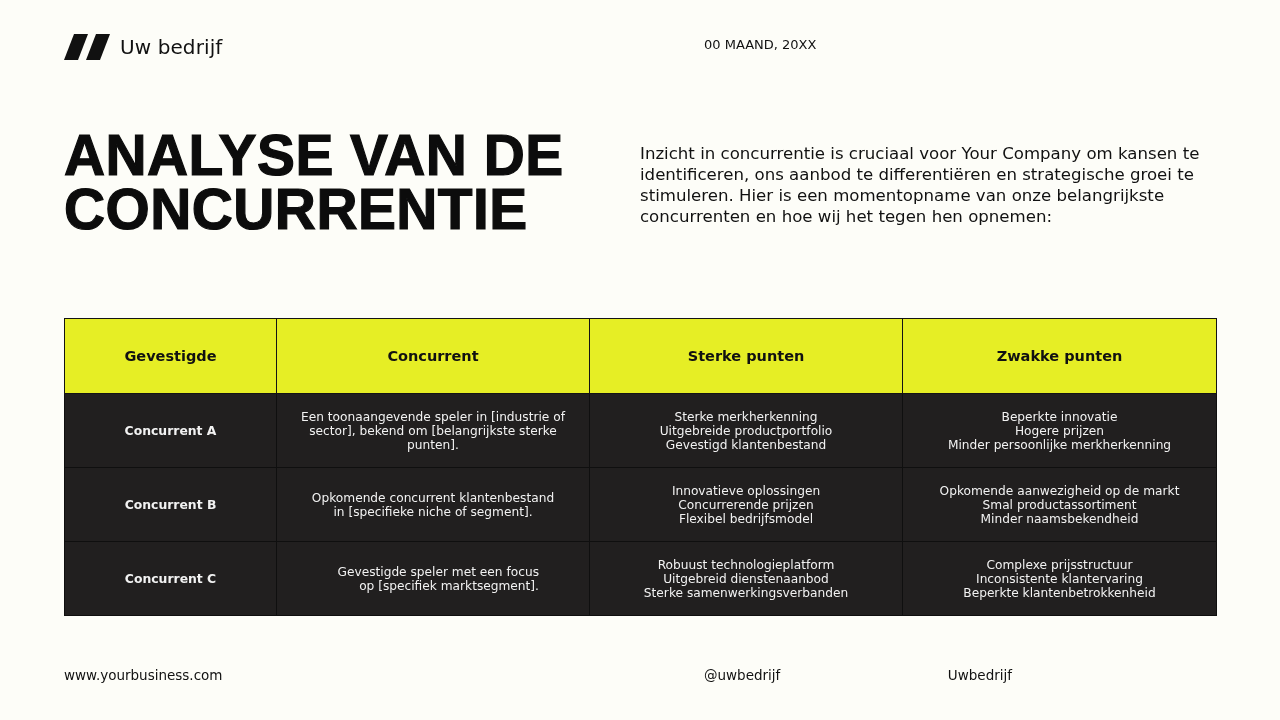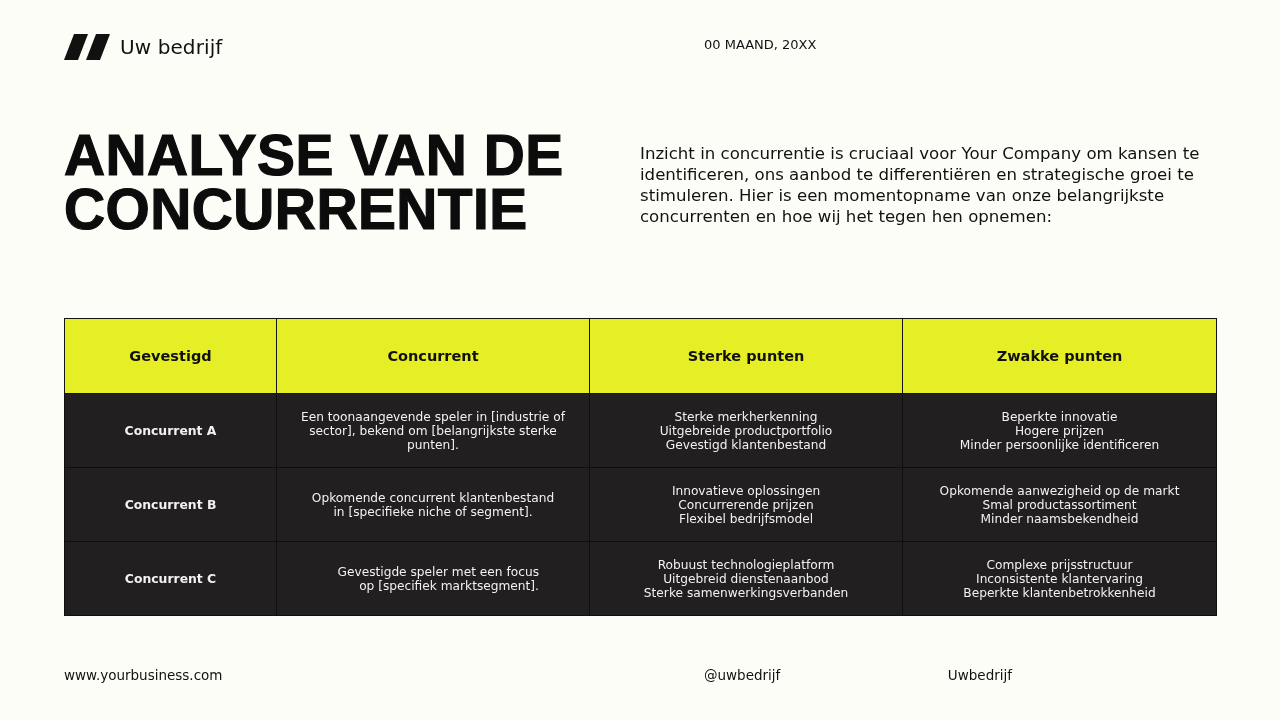--- a/index.html
+++ b/index.html
@@ -108,39 +108,39 @@
 
   <table class="table">
     <colgroup>
       <col style="width:212px">
       <col style="width:313px">
       <col style="width:313px">
       <col style="width:314px">
     </colgroup>
     <thead>
       <tr>
-        <th>Gevestigd</th>
+        <th>Gevestigde</th>
         <th>Concurrent</th>
         <th>Sterke punten</th>
         <th>Zwakke punten</th>
       </tr>
     </thead>
     <tbody>
       <tr class="row">
         <td class="name">Concurrent A</td>
         <td style="padding:0 12px;">Een toonaangevende speler in [industrie of sector], bekend om [belangrijkste sterke punten].</td>
         <td>
           <span class="item">Sterke merkherkenning</span>
           <span class="item">Uitgebreide productportfolio</span>
           <span class="item">Gevestigd klantenbestand</span>
         </td>
         <td>
           <span class="item">Beperkte innovatie</span>
           <span class="item">Hogere prijzen</span>
-          <span class="item">Minder persoonlijke identificeren</span>
+          <span class="item">Minder persoonlijke merkherkenning</span>
         </td>
       </tr>
       <tr class="row">
         <td class="name">Concurrent B</td>
         <td style="padding:0 30px;">Opkomende concurrent klantenbestand in [specifieke niche of segment].</td>
         <td>
           <span class="item">Innovatieve oplossingen</span>
           <span class="item">Concurrerende prijzen</span>
           <span class="item">Flexibel bedrijfsmodel</span>
         </td>

